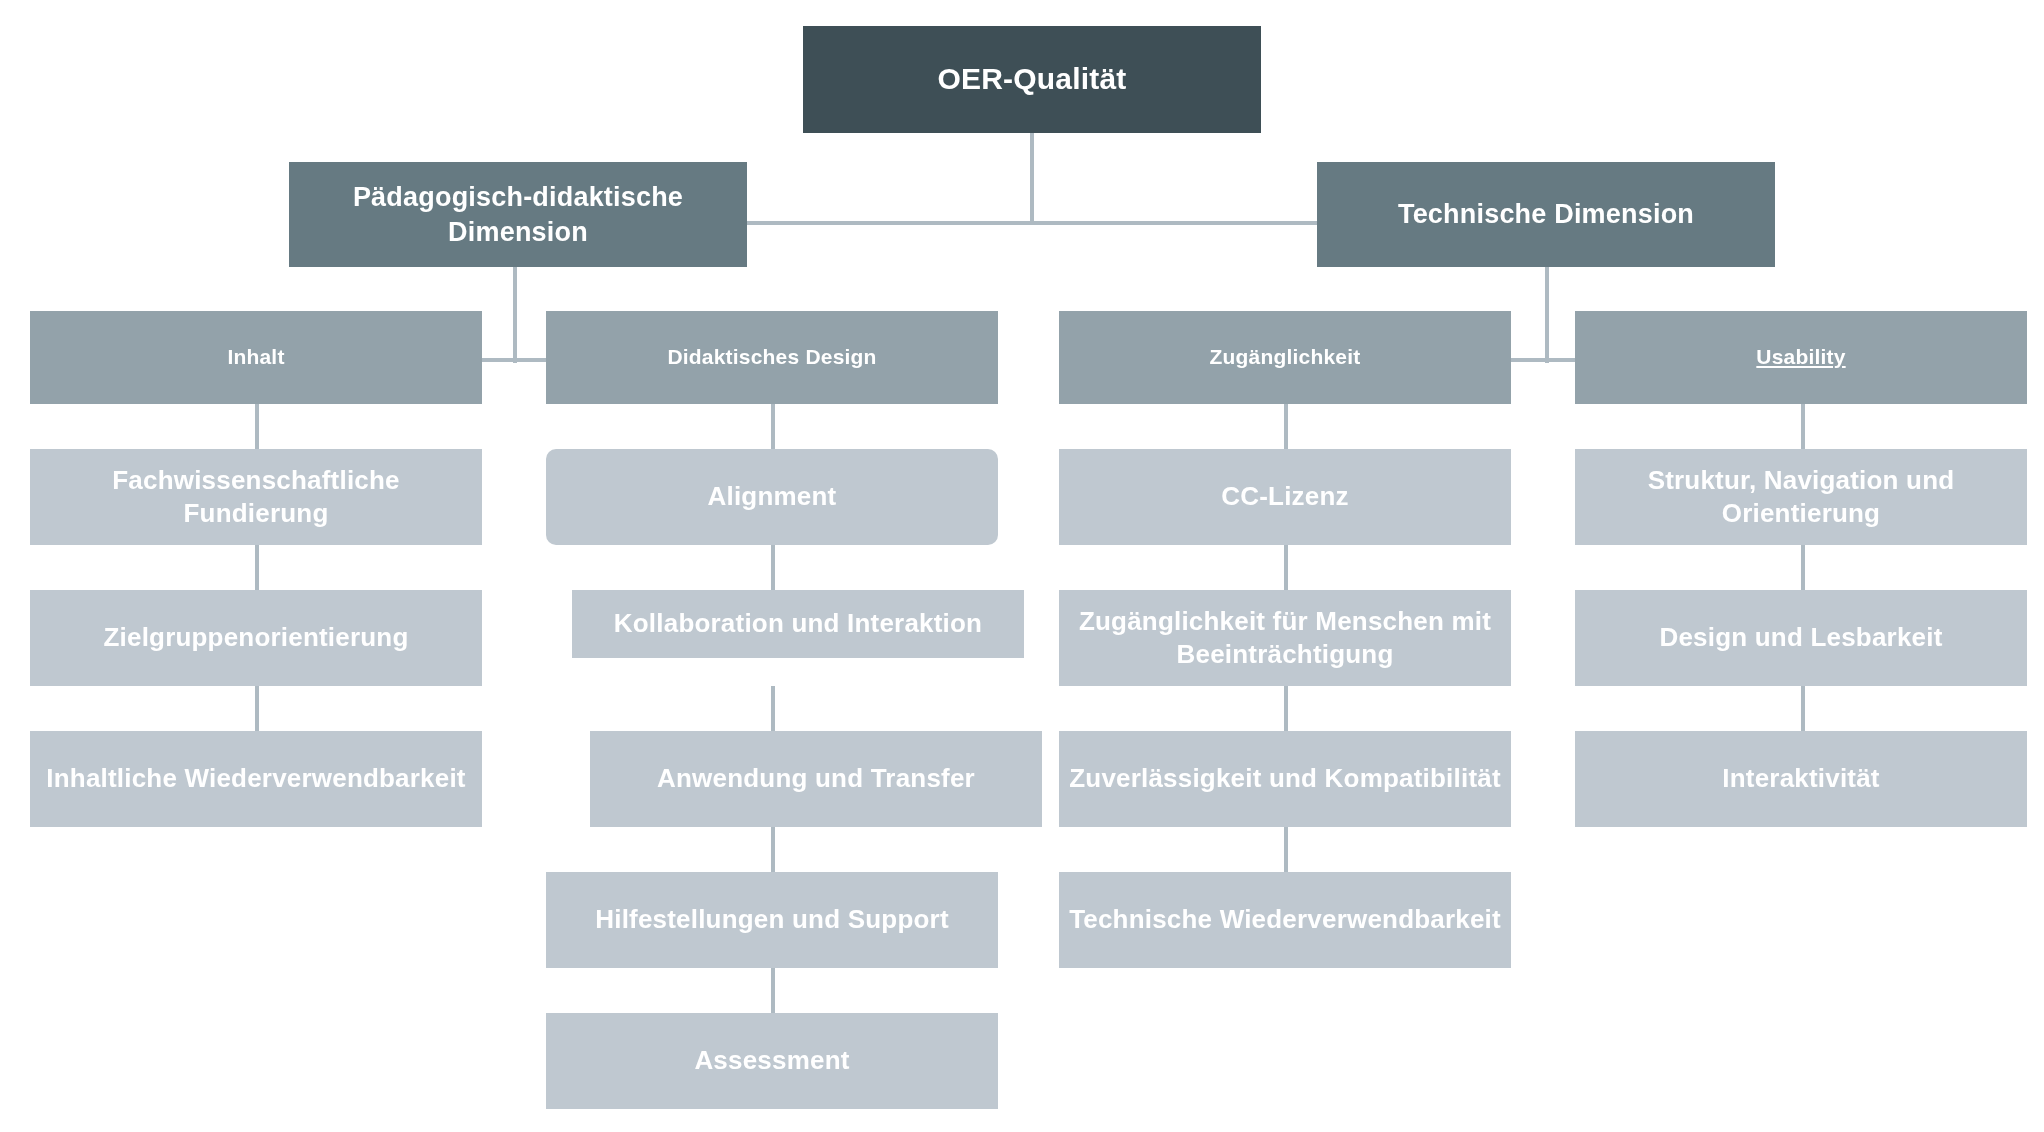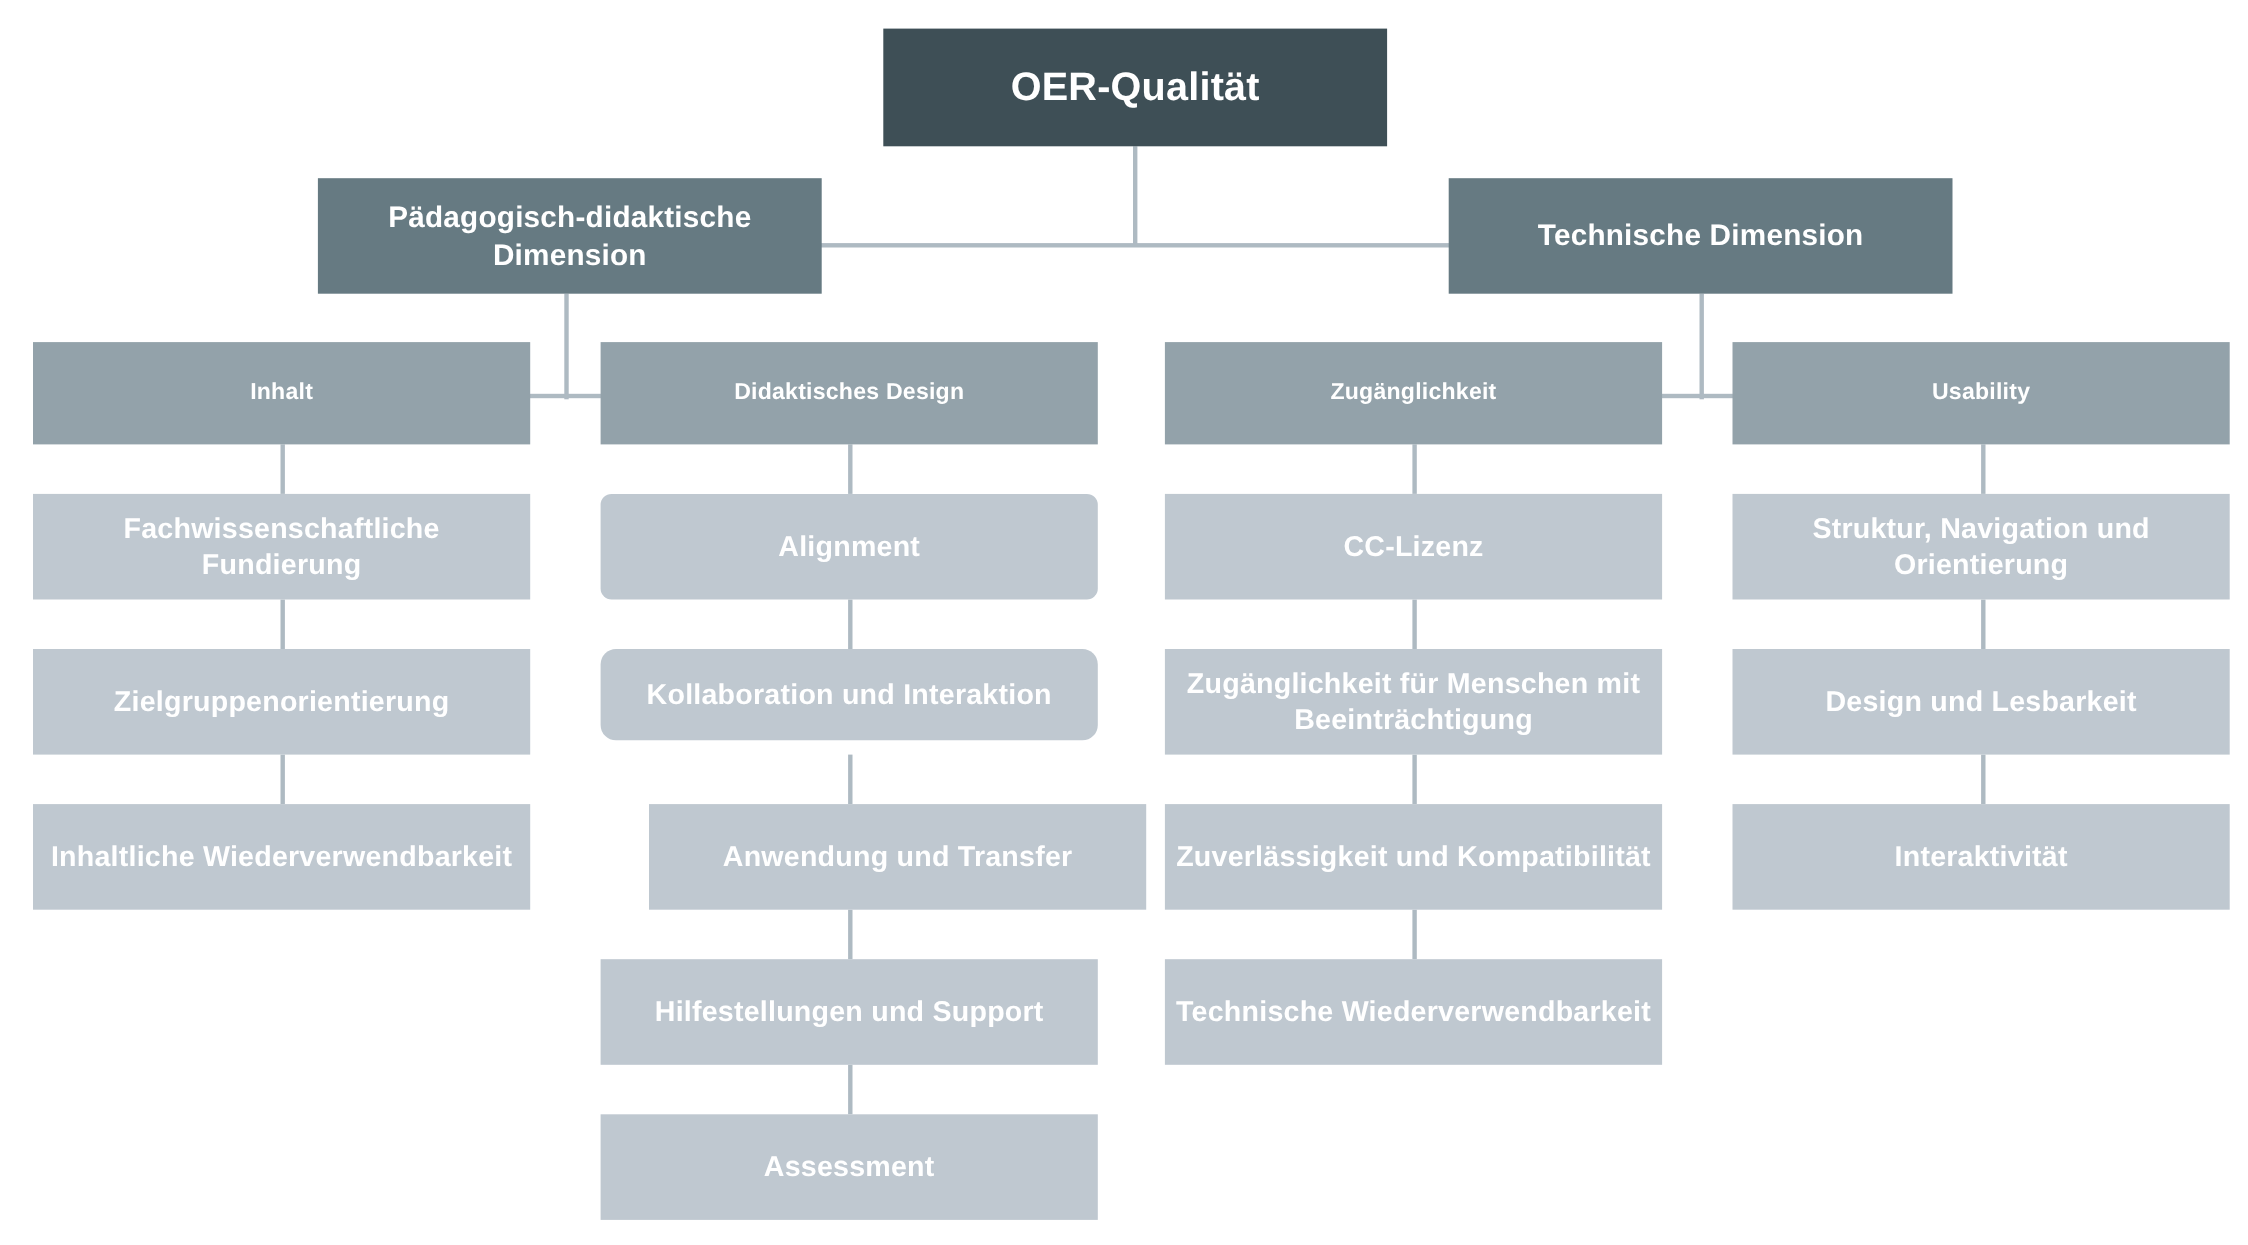--- a/index.html
+++ b/index.html
@@ -25,21 +25,21 @@
     justify-content: center;
     text-align: center;
     color: #ffffff;
     font-weight: bold;
     line-height: 1.28;
     padding: 4px 10px;
     z-index: 3;
   }
   .lvl-root {
     background: #3E4F56;
-    font-size: 36px;
+    font-size: 30px;
     letter-spacing: 0.2px;
   }
   .lvl-dim {
     background: #667A82;
     font-size: 27px;
     letter-spacing: 0.2px;
   }
   .lvl-cat {
     background: #93A2AA;
     font-size: 21px;
@@ -100,28 +100,28 @@
   <div class="conn conn-v" style="left:1801px; top:686px; height:45px;"></div>
 
   <div class="node lvl-root" style="left:803px; top:26px; width:458px; height:107px;">OER-Qualität</div>
 
   <div class="node lvl-dim" style="left:289px; top:162px; width:458px; height:105px;">Pädagogisch-didaktische Dimension</div>
   <div class="node lvl-dim" style="left:1317px; top:162px; width:458px; height:105px;">Technische Dimension</div>
 
   <div class="node lvl-cat" style="left:30px; top:311px; width:452px; height:93px;">Inhalt</div>
   <div class="node lvl-cat" style="left:546px; top:311px; width:452px; height:93px;">Didaktisches Design</div>
   <div class="node lvl-cat" style="left:1059px; top:311px; width:452px; height:93px;">Zugänglichkeit</div>
-  <div class="node lvl-cat" style="left:1575px; top:311px; width:452px; height:93px;">Usability</div>
+  <div class="node lvl-cat" style="left:1575px; top:311px; width:452px; height:93px;text-decoration:underline;">Usability</div>
 
   <div class="node lvl-leaf" style="left:30px; top:449px; width:452px; height:96px;">Fachwissenschaftliche Fundierung</div>
   <div class="node lvl-leaf" style="left:30px; top:590px; width:452px; height:96px;">Zielgruppenorientierung</div>
   <div class="node lvl-leaf" style="left:30px; top:731px; width:452px; height:96px;">Inhaltliche Wiederverwendbarkeit</div>
 
   <div class="node lvl-leaf" style="left:546px; top:449px; width:452px; height:96px;border-radius:10px;">Alignment</div>
-  <div class="node lvl-leaf" style="left:546px; top:590px; width:452px; height:83px;border-radius:14px;">Kollaboration und Interaktion</div>
+  <div class="node lvl-leaf" style="left:572px; top:590px; width:452px; height:68px;">Kollaboration und Interaktion</div>
   <div class="node lvl-leaf" style="left:546px; top:731px; width:452px; height:96px;margin-left:44px;">Anwendung und Transfer</div>
   <div class="node lvl-leaf" style="left:546px; top:872px; width:452px; height:96px;">Hilfestellungen und Support</div>
   <div class="node lvl-leaf" style="left:546px; top:1013px; width:452px; height:96px;">Assessment</div>
 
   <div class="node lvl-leaf" style="left:1059px; top:449px; width:452px; height:96px;">CC-Lizenz</div>
   <div class="node lvl-leaf" style="left:1059px; top:590px; width:452px; height:96px;">Zugänglichkeit für Menschen mit Beeinträchtigung</div>
   <div class="node lvl-leaf" style="left:1059px; top:731px; width:452px; height:96px;">Zuverlässigkeit und Kompatibilität</div>
   <div class="node lvl-leaf" style="left:1059px; top:872px; width:452px; height:96px;">Technische Wiederverwendbarkeit</div>
 
   <div class="node lvl-leaf" style="left:1575px; top:449px; width:452px; height:96px;">Struktur, Navigation und Orientierung</div>

